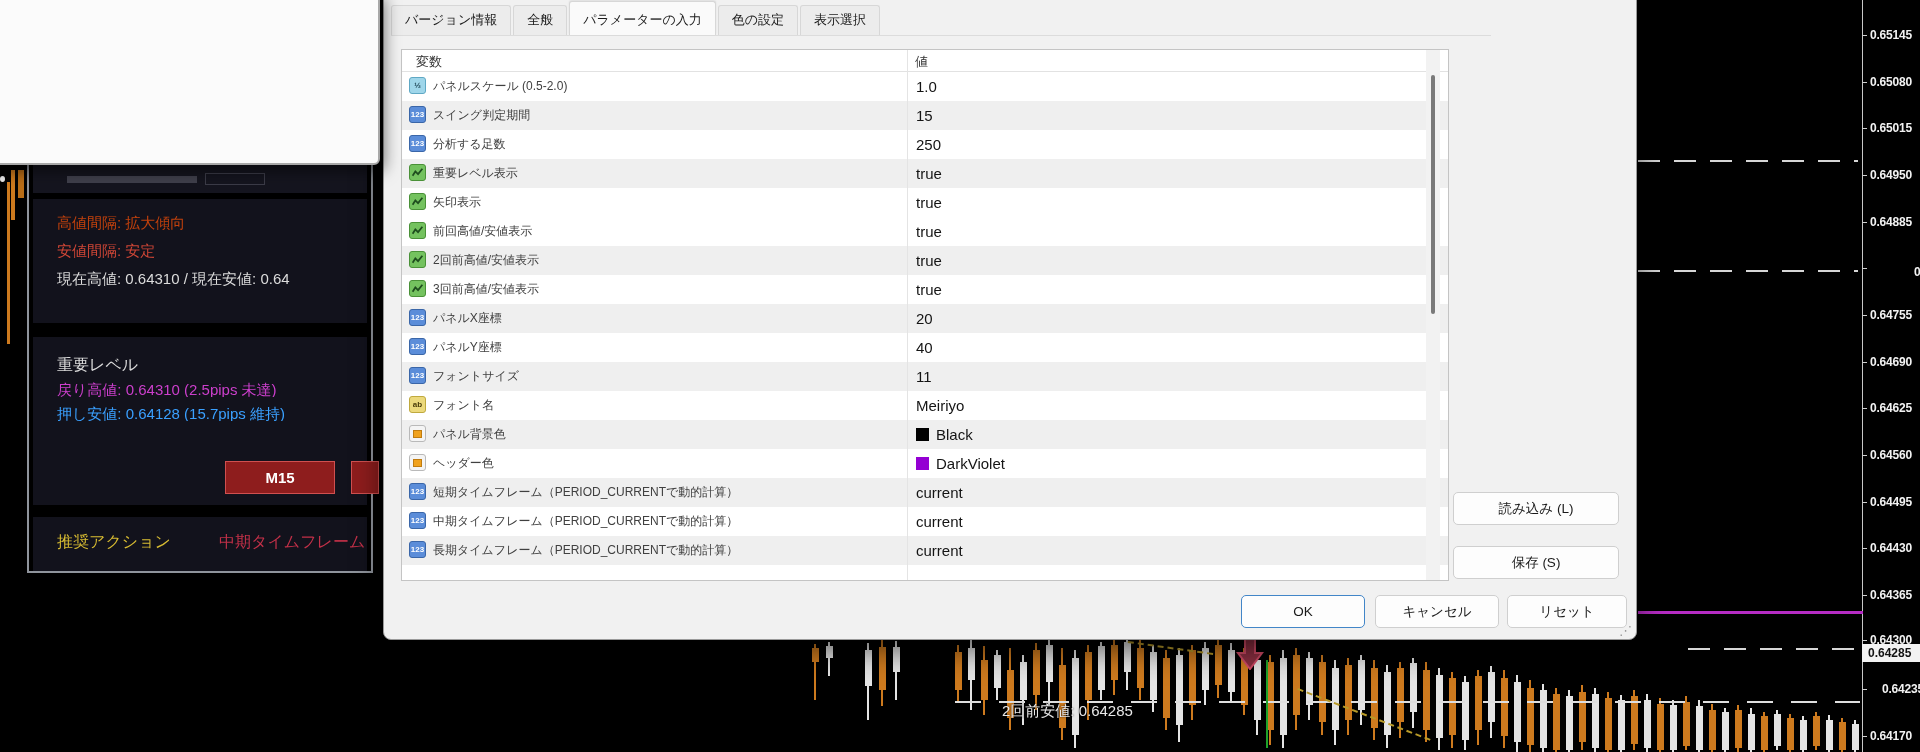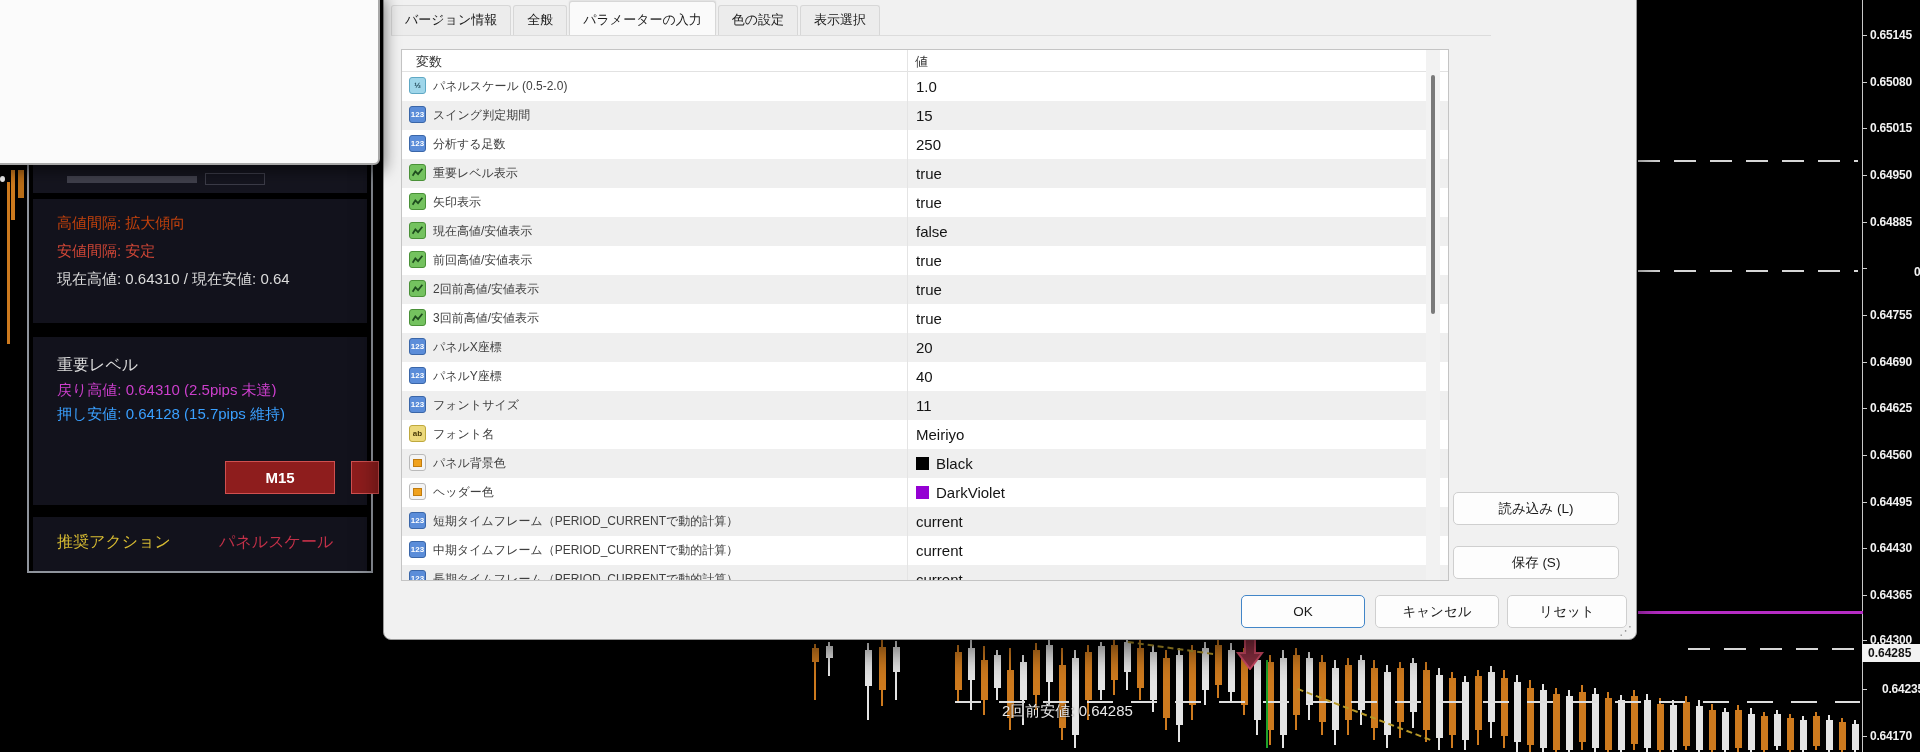--- a/index.html
+++ b/index.html
@@ -314,21 +314,21 @@
       <div class="panel-line c-white" style="font-size:16px;">重要レベル</div>
       <div class="panel-line c-mag">戻り高値: 0.64310 (2.5pips 未達)</div>
       <div class="panel-line c-blue">押し安値: 0.64128 (15.7pips 維持)</div>
     </div>
     <div class="panel-sec" id="sec-swing">
       <div class="tf-btn" style="left:192px;top:8px;">M15</div>
       <div class="tf-btn" style="left:318px;top:8px;width:28px;"></div>
     </div>
     <div class="panel-sec" id="sec-action">
       <div class="panel-line c-yellow" style="font-size:16px;padding-top:17px;display:inline-block;">推奨アクション</div>
-      <div class="panel-line c-crimson" style="font-size:16px;position:absolute;left:186px;top:17px;padding-left:0;">パネルスケール</div>
+      <div class="panel-line c-crimson" style="font-size:16px;position:absolute;left:186px;top:17px;padding-left:0;">中期タイムフレーム</div>
     </div>
   </div>
 
   <div id="dialog">
     <div id="tabbar">
         <div class="tab">バージョン情報</div>
         <div class="tab">全般</div>
         <div class="tab active">パラメーターの入力</div>
         <div class="tab">色の設定</div>
         <div class="tab">表示選択</div>
@@ -377,31 +377,20 @@
     <span class="icon icon-chart">
               <svg width="13" height="13" viewBox="0 0 12 12">
                 <polyline points="1.5,9 4,5 6.5,7.5 10.5,2.5" fill="none" stroke="#1e4d1e" stroke-width="1.6"></polyline>
               </svg>
             </span>
     <span class="rlabel">矢印表示</span>
     <span class="rvalue">
               <span>true</span>
             </span>
   </div>
-          <div class="trow alt">
-    <span class="icon icon-chart">
-              <svg width="13" height="13" viewBox="0 0 12 12">
-                <polyline points="1.5,9 4,5 6.5,7.5 10.5,2.5" fill="none" stroke="#1e4d1e" stroke-width="1.6"></polyline>
-              </svg>
-            </span>
-    <span class="rlabel">現在高値/安値表示</span>
-    <span class="rvalue">
-              <span>false</span>
-            </span>
-  </div>
           <div class="trow">
     <span class="icon icon-chart">
               <svg width="13" height="13" viewBox="0 0 12 12">
                 <polyline points="1.5,9 4,5 6.5,7.5 10.5,2.5" fill="none" stroke="#1e4d1e" stroke-width="1.6"></polyline>
               </svg>
             </span>
     <span class="rlabel">前回高値/安値表示</span>
     <span class="rvalue">
               <span>true</span>
             </span>

